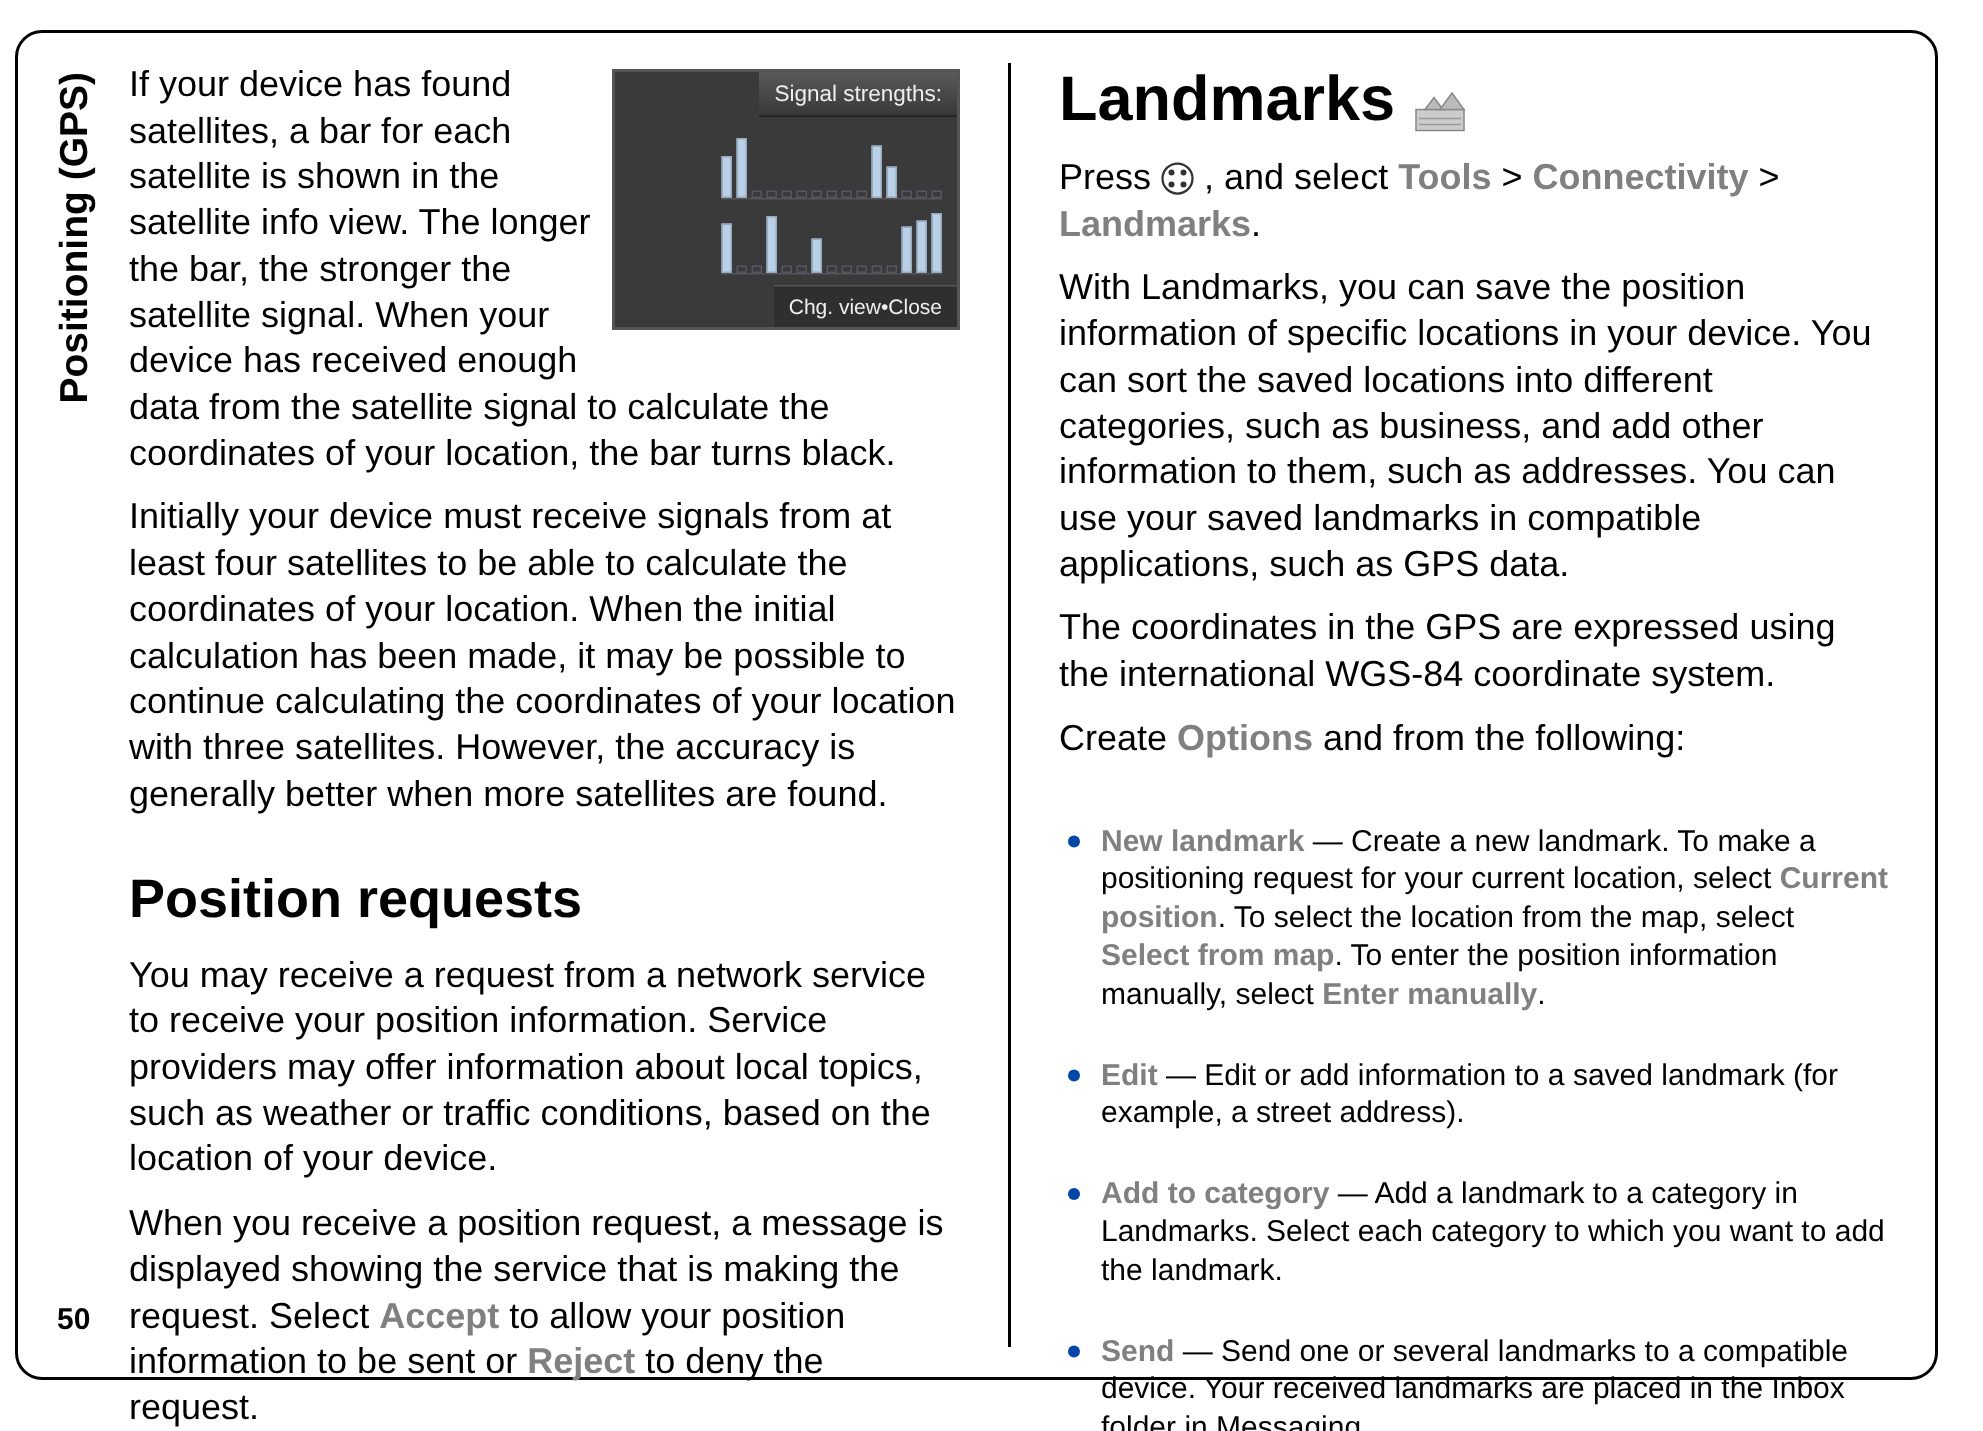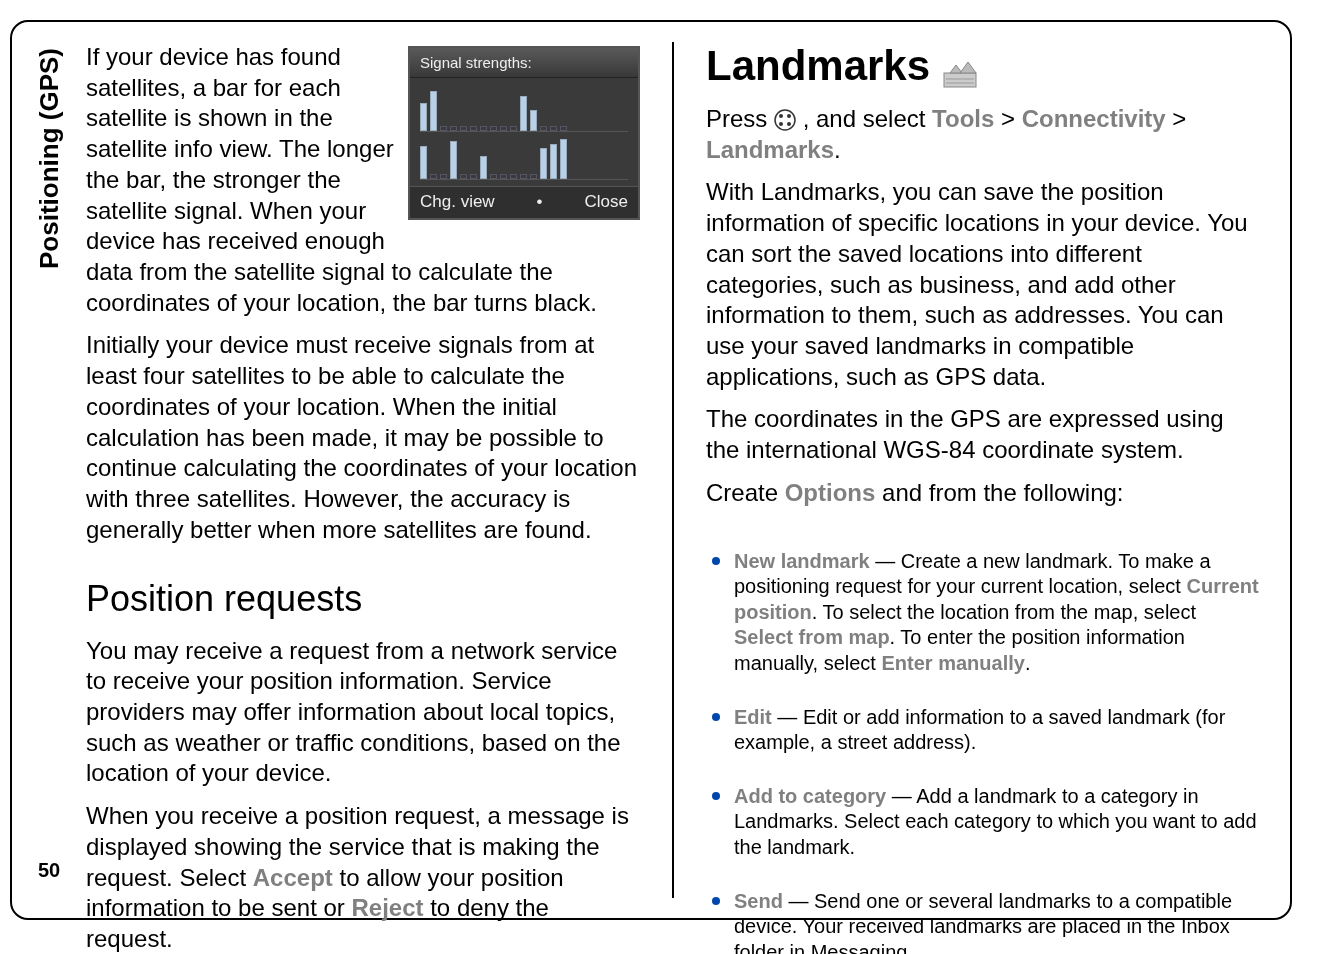--- a/index.html
+++ b/index.html
@@ -30,21 +30,21 @@
   .side-label {
     writing-mode: vertical-rl;
     transform: rotate(180deg);
     font-weight: bold;
     font-size: 26px;
     margin-top: 6px;
   }
   .page-num {
     position: absolute;
     left: 26px;
-    bottom: 36px;
+    bottom: 26px;
     font-weight: bold;
     font-size: 20px;
   }
   .columns {
     display: flex;
     flex: 1;
     gap: 28px;
   }
   .col {
     flex: 1;
@@ -56,21 +56,21 @@
     background: #000;
     margin: 0 4px;
   }
   .para {
     font-size: 24px;
     line-height: 1.28;
     margin-bottom: 12px;
   }
   .head2 {
     font-size: 36px;
-    font-weight: normal;
+    font-weight: bold;
     margin: 20px 0 16px 0;
   }
   .head1 {
     font-size: 42px;
     font-weight: bold;
     margin: 0 0 14px 0;
     display: flex;
     align-items: center;
     gap: 12px;
   }
@@ -82,20 +82,21 @@
     float: right;
     width: 232px;
     height: 174px;
     margin: 4px 0 6px 10px;
     border: 2px solid #555;
     background: #3a3a3a;
     color: #eee;
     display: flex;
     flex-direction: column;
     font-size: 14px;
+    align-items: flex-end;
   }
   .fig-title {
     background: linear-gradient(#5a5a5a,#383838);
     padding: 6px 10px;
     font-size: 15px;
     border-bottom: 1px solid #222;
   }
   .fig-bars {
     flex: 1;
     display: flex;
@@ -115,21 +116,21 @@
     background: #b8d0e8;
     border: 1px solid #9ab;
   }
   .bar.off { background: transparent; border-color: #556; }
   .fig-softkeys {
     display: flex;
     justify-content: space-between;
     padding: 5px 10px 6px 10px;
     background: #2f2f2f;
     border-top: 1px solid #555;
-    font-size: 17px;
+    font-size: 14px;
   }
   .icon-landmarks {
     display: inline-block;
     width: 36px; height: 30px;
   }
   .menu-icon {
     display: inline-block;
     width: 22px; height: 22px;
     vertical-align: -4px;
   }

